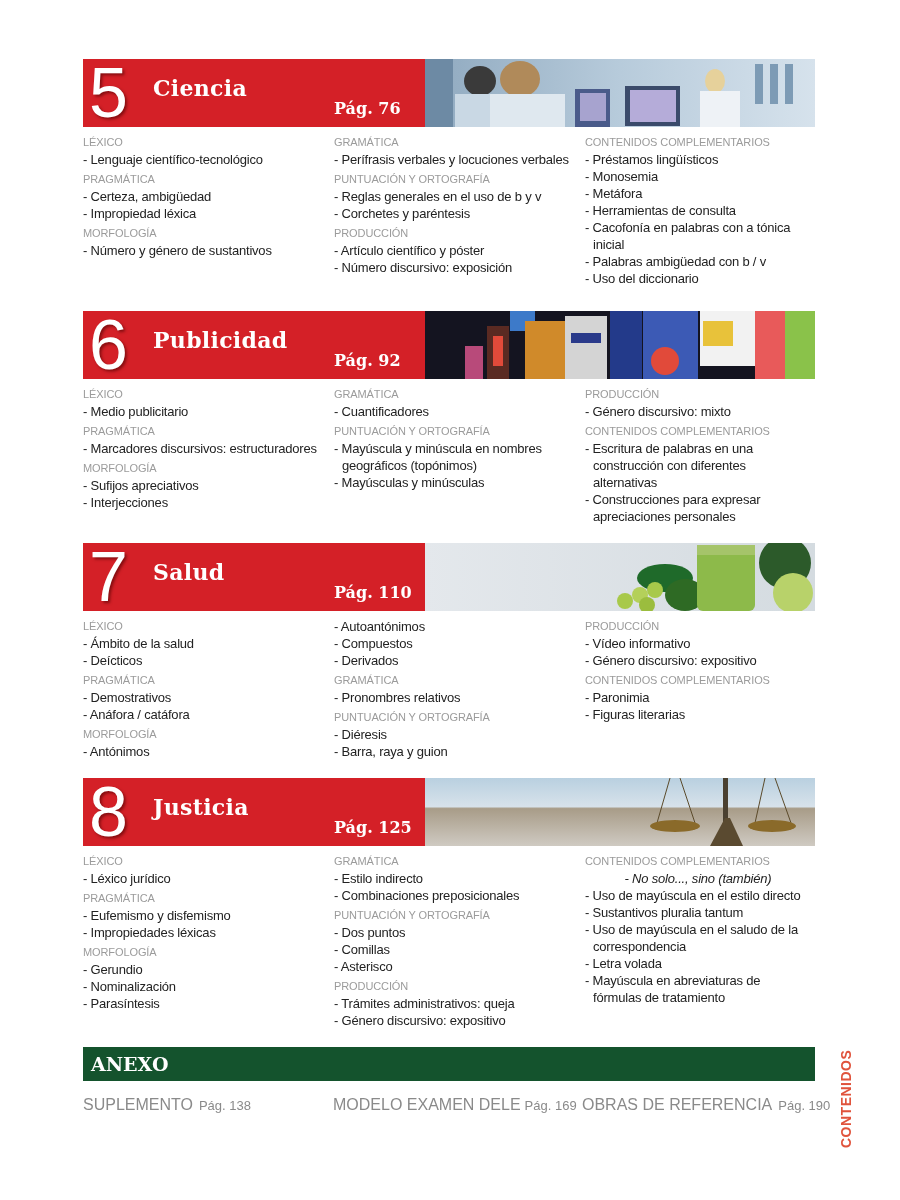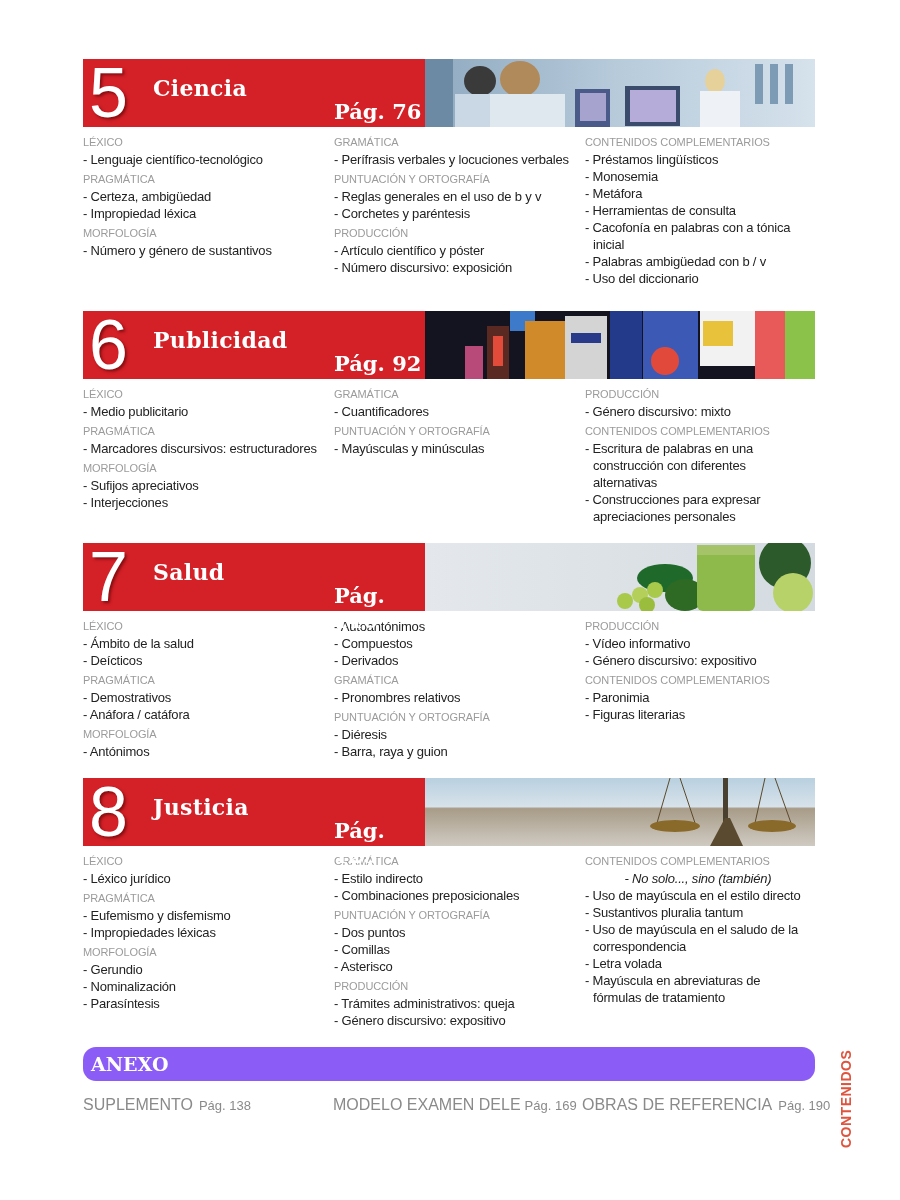--- a/index.html
+++ b/index.html
@@ -13,31 +13,31 @@
   .banner-num {
     position: absolute; left: 6px; top: -4px; font-size: 70px; line-height: 76px; color: #fff;
     font-family: "Liberation Sans", sans-serif; font-weight: normal;
     text-shadow: 2px 2px 3px rgba(80,0,0,0.6); letter-spacing: -2px;
   }
   .banner-title {
     position: absolute; left: 70px; top: 16px; color: #fff; font-size: 22px; font-weight: bold;
     font-family: "DejaVu Serif", serif; letter-spacing: 0.3px;
   }
   .banner-page {
-    position: absolute; left: 251px; top: 40px; color: #fff; font-size: 21px; font-weight: bold;
+    position: absolute; left: 251px; top: 40px; color: #fff; font-size: 16px; font-weight: bold;
     font-family: "DejaVu Serif", serif;
   }
   .banner-img { flex: 1; height: 68px; position: relative; overflow: hidden; }
   .cols { display: flex; margin-top: 4px; }
   .col { width: 251px; padding-right: 4px; box-sizing: border-box; }
   .col.c3 { width: 230px; }
   .hd { color: #9b9b9b; font-size: 11px; line-height: 17px; margin-top: 3px; letter-spacing: -0.1px; }
   .it { color: #222; font-size: 13px; line-height: 17px; padding-left: 8px; text-indent: -8px; letter-spacing: -0.2px; }
   .anexo-bar {
-    position: absolute; left: 83px; top: 1047px; width: 732px; height: 34px; background: #8b5cf6; border-radius: 13px;
+    position: absolute; left: 83px; top: 1047px; width: 732px; height: 34px; background: #14532d;
   }
   .anexo-title {
     position: absolute; left: 8px; top: 6px; color: #fff; font-size: 19px; font-weight: bold;
     font-family: "DejaVu Serif", serif;
   }
   .anexo-links { position: absolute; top: 1096px; left: 83px; width: 740px; height: 22px; text-align: right; }
   .anexo-link { position: absolute; top: 0; white-space: nowrap; }
   .al-name { color: #8a8a8a; font-size: 16px; }
   .al-page { color: #8a8a8a; font-size: 13px; margin-left: 6px; }
   .side-label {
@@ -149,20 +149,21 @@
       <div class="hd">PRAGMÁTICA</div>
       <div class="it">- Marcadores discursivos: estructuradores</div>
       <div class="hd">MORFOLOGÍA</div>
       <div class="it">- Sufijos apreciativos</div>
       <div class="it">- Interjecciones</div>
     </div>
     <div class="col">
       <div class="hd">GRAMÁTICA</div>
       <div class="it">- Cuantificadores</div>
       <div class="hd">PUNTUACIÓN Y ORTOGRAFÍA</div>
+      <div class="it">- Mayúscula y minúscula en nombres geográficos (topónimos)</div>
       <div class="it">- Mayúsculas y minúsculas</div>
     </div>
     <div class="col c3">
       <div class="hd">PRODUCCIÓN</div>
       <div class="it">- Género discursivo: mixto</div>
       <div class="hd">CONTENIDOS COMPLEMENTARIOS</div>
       <div class="it">- Escritura de palabras en una construcción con diferentes alternativas</div>
       <div class="it">- Construcciones para expresar apreciaciones personales</div>
     </div>
   </div>

